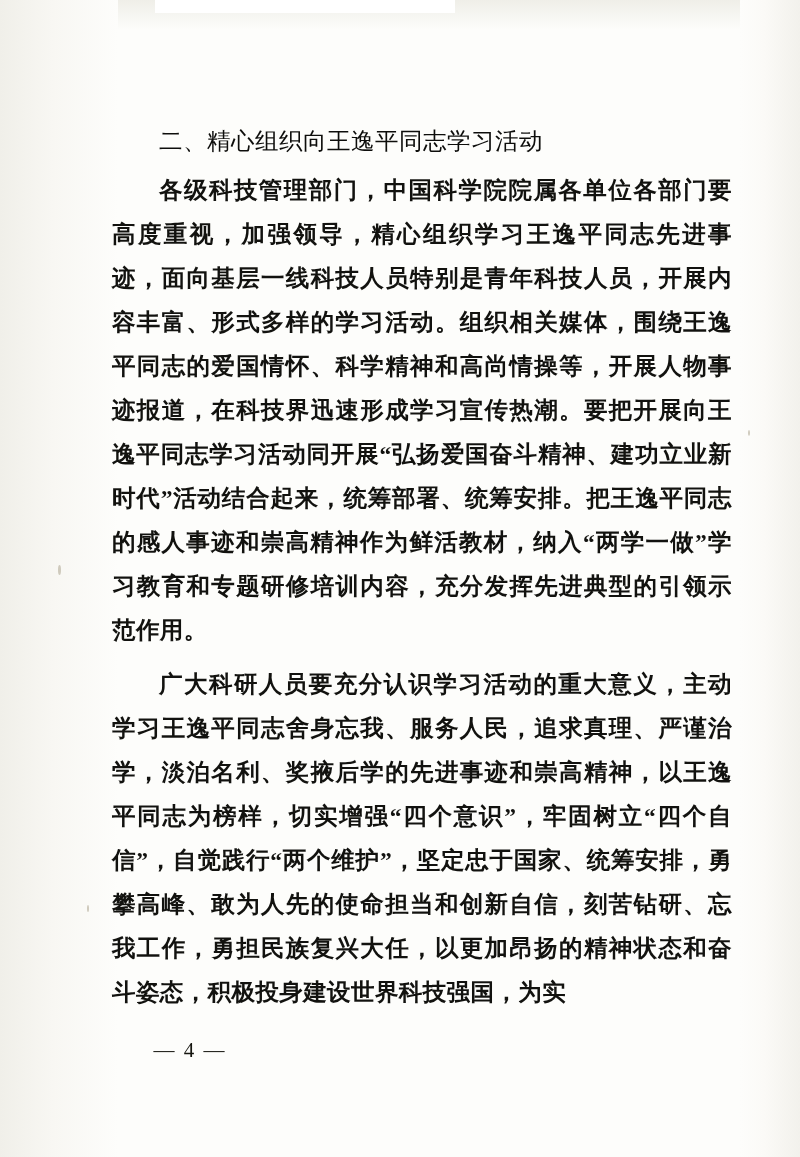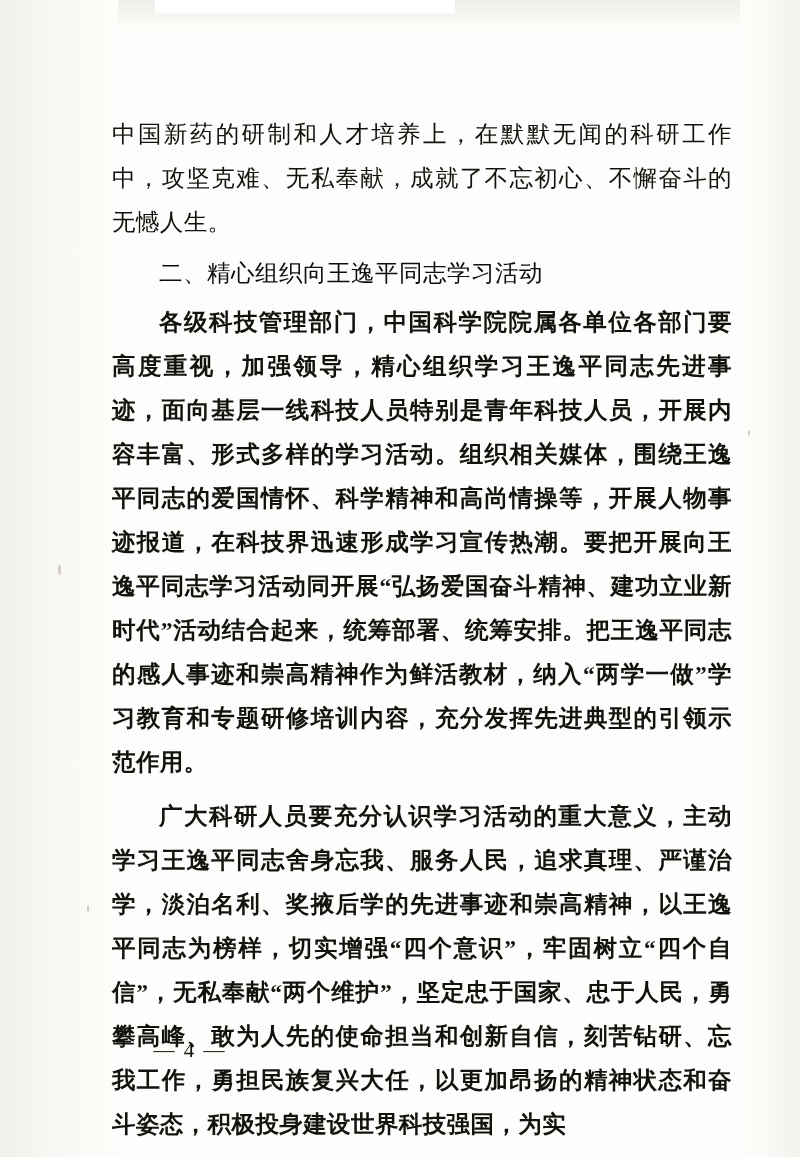--- a/index.html
+++ b/index.html
@@ -110,29 +110,28 @@
   <div class="scan-top-white"></div>
   <div class="scan-left-edge"></div>
   <div class="scan-right-edge"></div>
 
   <div class="speck" style="left:58px; top:565px; width:3px; height:10px;"></div>
   <div class="speck" style="left:87px; top:905px; width:2px; height:7px;"></div>
   <div class="speck" style="left:748px; top:430px; width:2px; height:6px;"></div>
 
   <div class="doc-body">
 
-    <p class="para">中国新药的研制和人才培养上，在默默无闻的科研工作中，攻坚克难、无私奉献，成就了不忘初心、不懈奋斗的无憾人生。</p>
 
     <h2 class="heading">二、精心组织向王逸平同志学习活动</h2>
 
     <p class="para indent">各级科技管理部门，中国科学院院属各单位各部门要高度重视，加强领导，精心组织学习王逸平同志先进事迹，面向基层一线科技人员特别是青年科技人员，开展内容丰富、形式多样的学习活动。组织相关媒体，围绕王逸平同志的爱国情怀、科学精神和高尚情操等，开展人物事迹报道，在科技界迅速形成学习宣传热潮。要把开展向王逸平同志学习活动同开展“弘扬爱国奋斗精神、建功立业新时代”活动结合起来，统筹部署、统筹安排。把王逸平同志的感人事迹和崇高精神作为鲜活教材，纳入“两学一做”学习教育和专题研修培训内容，充分发挥先进典型的引领示范作用。</p>
 
     <div class="spacer-para"></div>
 
-    <p class="para indent">广大科研人员要充分认识学习活动的重大意义，主动学习王逸平同志舍身忘我、服务人民，追求真理、严谨治学，淡泊名利、奖掖后学的先进事迹和崇高精神，以王逸平同志为榜样，切实增强“四个意识”，牢固树立“四个自信”，无私奉献“两个维护”，坚定忠于国家、忠于人民，勇攀高峰、敢为人先的使命担当和创新自信，刻苦钻研、忘我工作，勇担民族复兴大任，以更加昂扬的精神状态和奋斗姿态，积极投身建设世界科技强国，为实</p>
+    <p class="para indent">广大科研人员要充分认识学习活动的重大意义，主动学习王逸平同志舍身忘我、服务人民，追求真理、严谨治学，淡泊名利、奖掖后学的先进事迹和崇高精神，以王逸平同志为榜样，切实增强“四个意识”，牢固树立“四个自信”，自觉践行“两个维护”，坚定忠于国家、统筹安排，勇攀高峰、敢为人先的使命担当和创新自信，刻苦钻研、忘我工作，勇担民族复兴大任，以更加昂扬的精神状态和奋斗姿态，积极投身建设世界科技强国，为实</p>
 
   </div>
 
   <div class="page-footer">
     <span class="pf-inner">— 4 —</span>
   </div>
 
 </div>
 
 </body></html>

